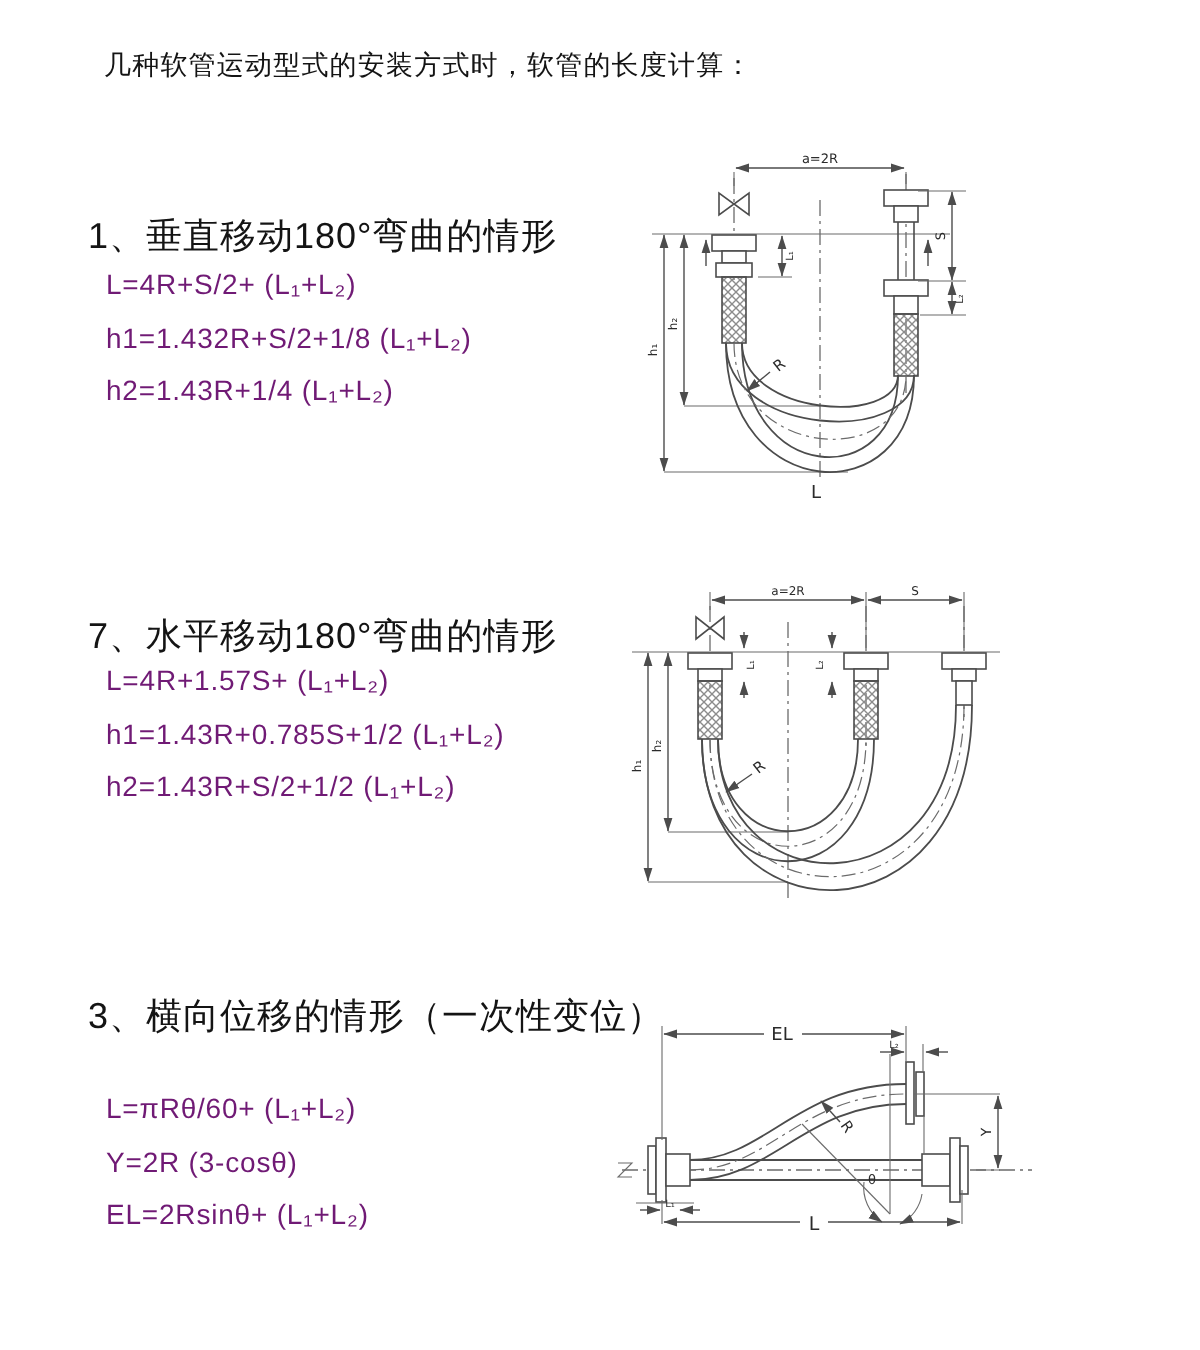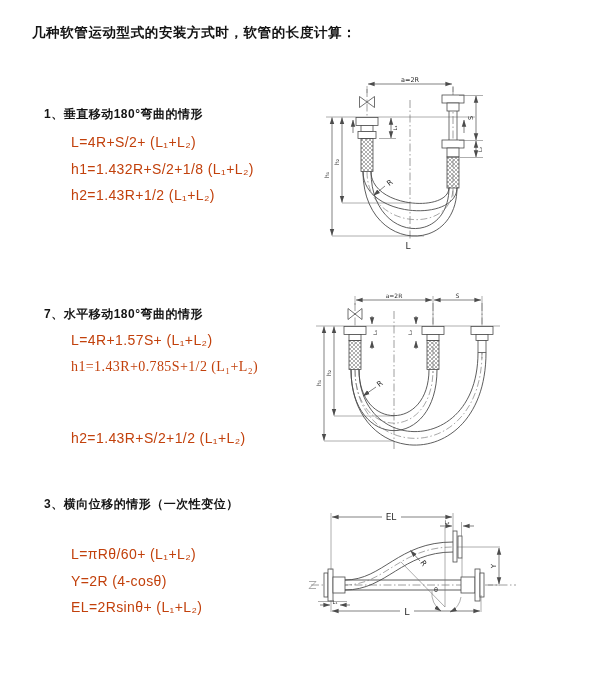--- a/index.html
+++ b/index.html
@@ -5,28 +5,28 @@
   * { margin:0; padding:0; box-sizing:border-box; }
   html,body { width:600px; height:675px; }
   body {
     position:relative;
     background:#ffffff;
     font-family:"Liberation Sans","DejaVu Sans",sans-serif;
     color:#141414;
     overflow:hidden;
   }
   .page-title{
-    position:absolute; left:32px; top:24px;
-    font-size:13.5px; font-weight:700; letter-spacing:.6px; white-space:nowrap;
+    position:absolute; left:52px; top:24px;
+    font-size:13.5px; font-weight:400; letter-spacing:.6px; white-space:nowrap;
   }
   .sec-heading{
-    position:absolute; font-size:12px; font-weight:700; letter-spacing:.5px; white-space:nowrap;
+    position:absolute; font-size:18px; font-weight:400; letter-spacing:.5px; white-space:nowrap;
   }
   .formula{
-    position:absolute; left:71px; font-size:14px; letter-spacing:.4px; white-space:nowrap; color:#c2410c;
+    position:absolute; left:53px; font-size:14px; letter-spacing:.4px; white-space:nowrap; color:#701a75;
   }
   svg.diagram{ position:absolute; }
   svg text{
     font-family:"DejaVu Sans","Liberation Sans",sans-serif;
     fill:#2b2b2b; stroke:none;
   }
   .ln   { stroke:#4c4c4c; stroke-width:.8; fill:none; }
   .thin { stroke:#6b6b6b; stroke-width:.55; fill:none; }
   .cl   { stroke:#6b6b6b; stroke-width:.65; fill:none; stroke-dasharray:8 2.5 1.5 2.5; }
   .hose { stroke:#4c4c4c; stroke-width:.9; fill:none; }
@@ -48,30 +48,30 @@
       <path d="M0,0 L4,4 M3,-1 L5,1 M-1,3 L1,5" stroke="#8c8c8c" stroke-width="0.7"></path>
     </pattern>
   </defs>
 </svg>
 
 <div class="page-title">几种软管运动型式的安装方式时，软管的长度计算：</div>
 
 <div class="sec-heading" style="left:44px; top:106px;">1、垂直移动180°弯曲的情形</div>
 <div class="formula" style="top:134px;">L=4R+S/2+ (L₁+L₂)</div>
 <div class="formula" style="top:161px;">h1=1.432R+S/2+1/8 (L₁+L₂)</div>
-<div class="formula" style="top:187px;">h2=1.43R+1/2 (L₁+L₂)</div>
+<div class="formula" style="top:187px;">h2=1.43R+1/4 (L₁+L₂)</div>
 
 <div class="sec-heading" style="left:44px; top:306px;">7、水平移动180°弯曲的情形</div>
 <div class="formula" style="top:332px;">L=4R+1.57S+ (L₁+L₂)</div>
-<div class="formula" style="top:359px;font-family:Liberation Serif, serif;">h1=1.43R+0.785S+1/2 (L₁+L₂)</div>
-<div class="formula" style="top:385px;margin-top:45px;">h2=1.43R+S/2+1/2 (L₁+L₂)</div>
+<div class="formula" style="top:359px;">h1=1.43R+0.785S+1/2 (L₁+L₂)</div>
+<div class="formula" style="top:385px;">h2=1.43R+S/2+1/2 (L₁+L₂)</div>
 
 <div class="sec-heading" style="left:44px; top:496px;">3、横向位移的情形（一次性变位）</div>
 <div class="formula" style="top:546px;">L=πRθ/60+ (L₁+L₂)</div>
-<div class="formula" style="top:573px;">Y=2R (4-cosθ)</div>
+<div class="formula" style="top:573px;">Y=2R (3-cosθ)</div>
 <div class="formula" style="top:599px;">EL=2Rsinθ+ (L₁+L₂)</div>
 
 <svg class="diagram" style="left:312px; top:70px;" width="250" height="190" viewBox="0 0 250 190">
 
   <path class="cl" d="M55,19 V70"></path>
   <path class="cl" d="M98,30 V170"></path>
   <path class="cl" d="M141,17 V127"></path>
 
   <path class="thin" d="M55,16 V23 M141,16 V22"></path>
   <line class="dim" x1="56" y1="14" x2="140" y2="14" marker-start="url(#arr)" marker-end="url(#arr)"></line>

